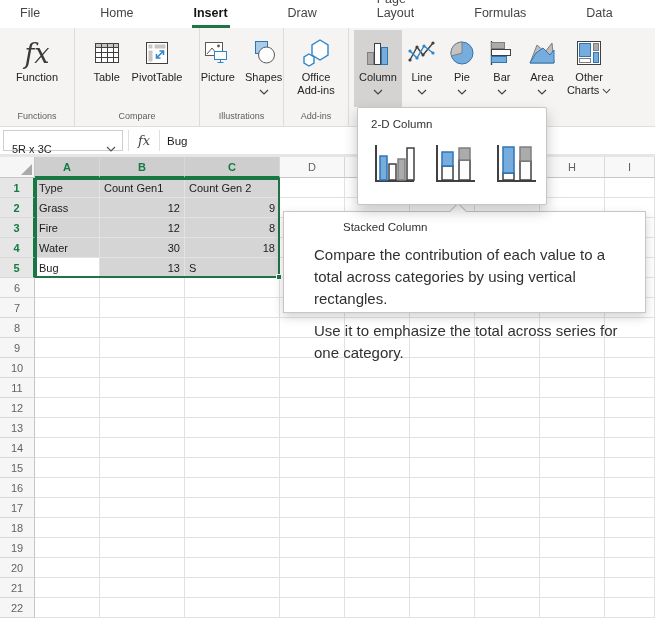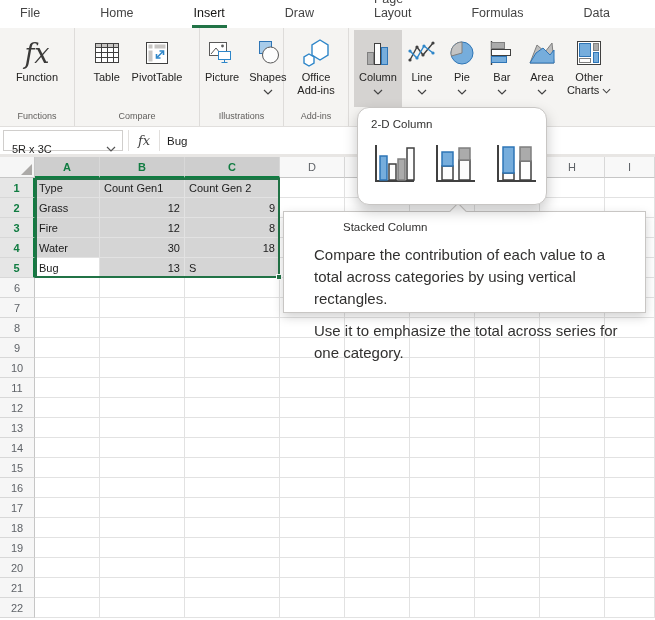--- a/index.html
+++ b/index.html
@@ -4,29 +4,29 @@
 <style>
   * { margin:0; padding:0; box-sizing:border-box; }
   html,body { width:655px; height:620px; overflow:hidden; background:#fff;
               font-family:"Liberation Sans", sans-serif; color:#252423; }
   .stage { position:relative; width:655px; height:620px; }
 
   
   .tabbar { position:absolute; left:0; top:0; width:655px; height:28px; background:#fff;
             display:flex; align-items:flex-end; padding-left:18px; gap:56px; }
   .tab { font-size:12.5px; color:#444; padding:0 2px 8px 2px; cursor:default; }
-  .tab.active { color:#161514; font-weight:400; padding-bottom:5px; border-bottom:3px solid #217346; }
+  .tab.active { color:#161514; font-weight:700; padding-bottom:5px; border-bottom:3px solid #217346; }
 
   
   .ribbon { position:absolute; left:0; top:28px; width:655px; height:99px; background:#F5F4F2;
             border-bottom:1px solid #E1DFDD; display:flex; }
   .grp { position:relative; height:100%; border-right:1px solid #DEDCDA; padding-top:2px;
          display:flex; justify-content:center; align-items:flex-start; }
   .grp.functions { width:75px; } .grp.tables { width:125px; }
-  .grp.illustrations { width:84px;justify-content:space-between; } .grp.addins { width:65px; }
+  .grp.illustrations { width:84px; } .grp.addins { width:65px; }
   .grp.charts { flex:1; border-right:none; justify-content:flex-start; padding-left:5px; }
   .grp-label { position:absolute; bottom:5px; left:0; width:100%; text-align:center;
                font-size:9px; color:#605E5C; }
   .rbtn { height:77px; display:flex; flex-direction:column; align-items:center;
           padding:5px 5px 0 5px; }
   .rbtn.pressed { background:#D5D3D1; }
   .ricon { height:36px; display:flex; align-items:center; justify-content:center; }
   .rlabel { font-size:11px; line-height:13px; color:#252423; white-space:nowrap; }
   .chev { margin-top:5px; }
   .chev-inline { margin-left:3px; display:inline-block; }
@@ -69,21 +69,21 @@
   .cell.sel { background:#D5D5D5; }
   .cell.active { background:#fff; }
   .cell.num { justify-content:flex-end; }
   .sel-border { position:absolute; left:35px; top:21px; width:245px; height:100px;
                 border:2px solid #217346; pointer-events:none; z-index:2; }
   .fill-handle { position:absolute; left:276px; top:117px; width:6px; height:6px;
                  background:#217346; border:1px solid #fff; z-index:3; }
 
   
   .panel { position:absolute; left:357px; top:107px; width:190px; height:98px; background:#fff;
-           border:1px solid #C8C6C4; border-radius:12px; z-index:30;
+           border:1px solid #C8C6C4; border-radius:2px; z-index:30;
            box-shadow:0 6px 14px rgba(0,0,0,0.22); }
   .panel-title { font-size:11.5px; color:#323130; padding:10px 0 0 13px; }
   .panel-icons { display:flex; gap:13px; padding:8px 0 0 11px; }
   .chart-opt { width:48px; height:52px; display:flex; align-items:center; justify-content:center; }
 
   
   .tooltip { position:absolute; left:283px; top:211px; width:363px; height:102px; background:#fff;
              border:1px solid #C8C6C4; z-index:25; box-shadow:0 4px 10px rgba(0,0,0,0.18);
              padding:9px 13px; }
   .tooltip .caret { position:absolute; top:-7px; left:168px; width:12px; height:12px;

